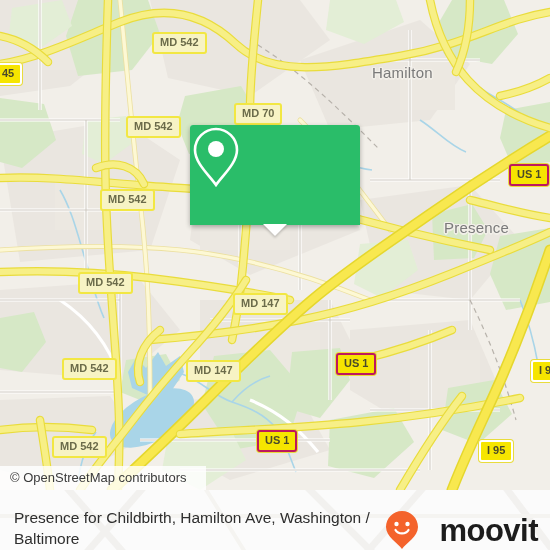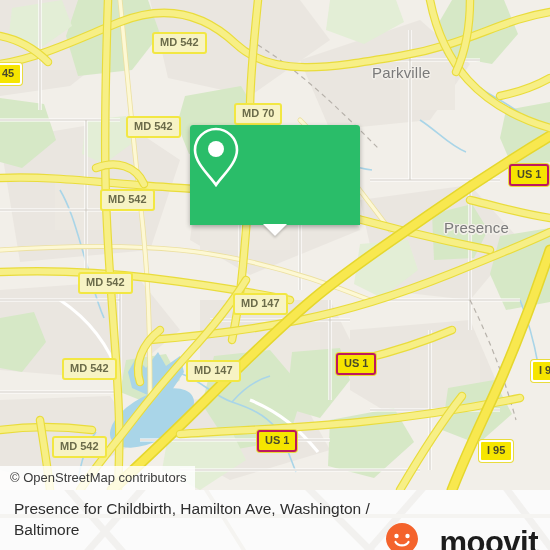--- a/index.html
+++ b/index.html
@@ -54,31 +54,31 @@
     position:absolute;left:50%;bottom:-11px;margin-left:-12px;
     width:0;height:0;border-left:12px solid transparent;
     border-right:12px solid transparent;border-top:12px solid #ffffff;
     filter:drop-shadow(0 2px 1px rgba(0,0,0,.18));
   }
 
   
   #attrib{
     position:absolute;left:0;bottom:0;
     background:rgba(255,255,255,.82);
-    color:#3b3b3b;font-size:13px;padding:4px 8px 5px 10px;
+    color:#3b3b3b;font-size:13px;padding:4px 19px 5px 10px;
   }
 
   
   #footer{
     position:absolute;left:0;top:490px;width:550px;height:60px;
     background:#fbfbfb;overflow:hidden;
   }
   #footer .wm{position:absolute;left:0;top:0;opacity:.55;}
   #footer .inner{
-    position:relative;height:100%;display:flex;align-items:center;
+    position:relative;height:100%;display:flex;align-items:flex-end;
     justify-content:space-between;padding:0 12px 0 14px;box-sizing:border-box;
   }
   #footer .title{
     color:#2e2e2e;font-size:15.5px;line-height:1.35;max-width:400px;
   }
   #brand{display:flex;align-items:center;gap:20px;flex:none;margin-top:44px;}
   #brand .word{
     font-size:31px;color:#1c1c1c;letter-spacing:-.5px;line-height:1;
     font-weight:bold;
   }
@@ -261,21 +261,21 @@
         <path class="mainC" d="M160 330 C 142 344, 134 364, 140 382"></path>
         <path class="mainF" d="M160 330 C 142 344, 134 364, 140 382"></path>
 
         <path class="mainC" d="M470 200 C 496 206, 522 214, 550 218"></path>
         <path class="mainF" d="M470 200 C 496 206, 522 214, 550 218"></path>
         <path class="mainC" d="M360 360 C 392 352, 424 342, 452 330"></path>
         <path class="mainF" d="M360 360 C 392 352, 424 342, 452 330"></path>
       </g>
     </svg>
 
-    <div class="place" style="left:372px;top:64px;">Parkville</div>
+    <div class="place" style="left:372px;top:64px;">Hamilton</div>
     <div class="place" style="left:444px;top:219px;">Presence</div>
 
     <div class="shield itl" style="left:-6px;top:55px;">45</div>
     <div class="shield sec" style="left:152px;top:24px;">MD 542</div>
     <div class="shield sec" style="left:126px;top:108px;">MD 542</div>
     <div class="shield sec" style="left:234px;top:95px;">MD 70</div>
     <div class="shield sec" style="left:100px;top:181px;">MD 542</div>
     <div class="shield us" style="left:509px;top:156px;">US 1</div>
     <div class="shield sec" style="left:78px;top:264px;">MD 542</div>
     <div class="shield sec" style="left:233px;top:285px;">MD 147</div>

